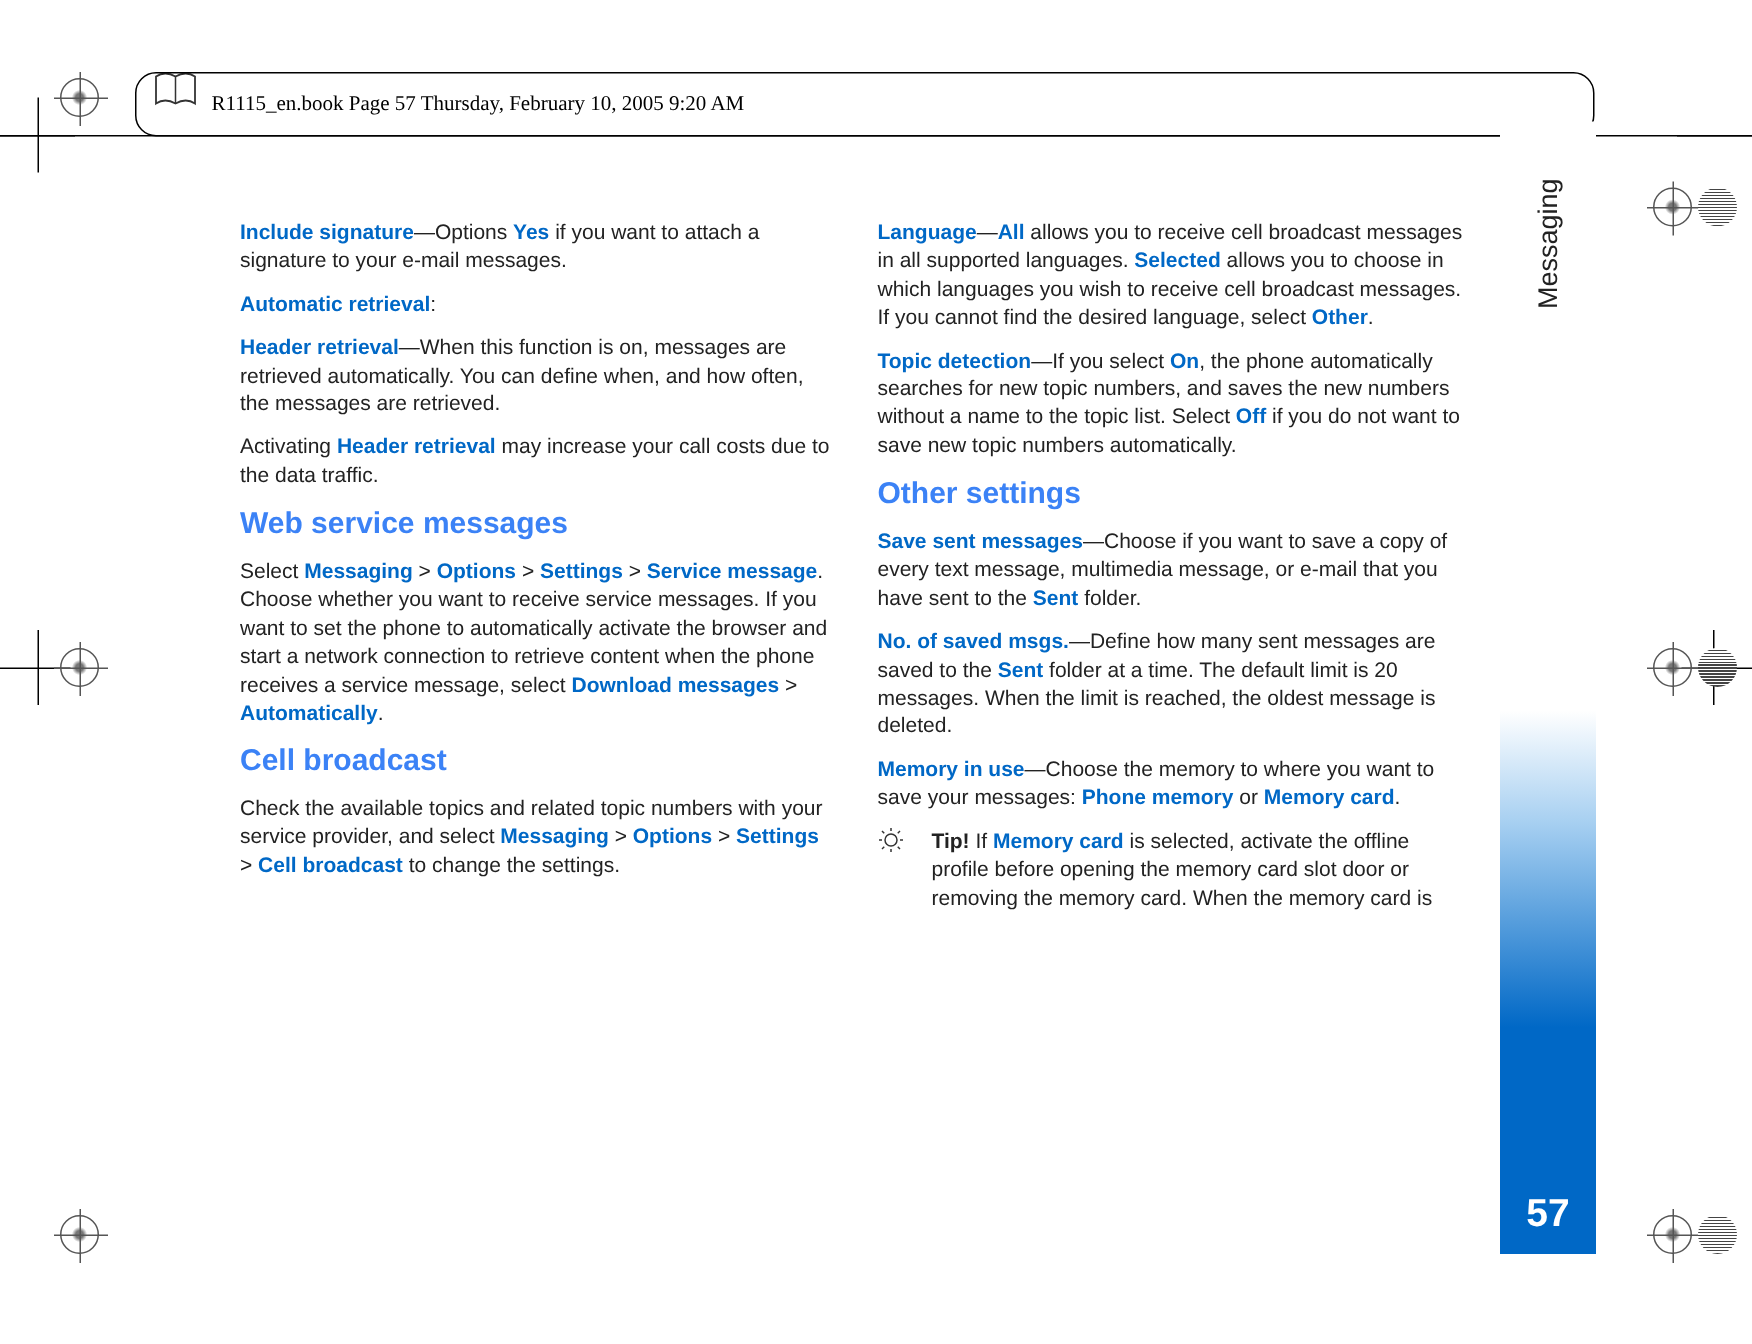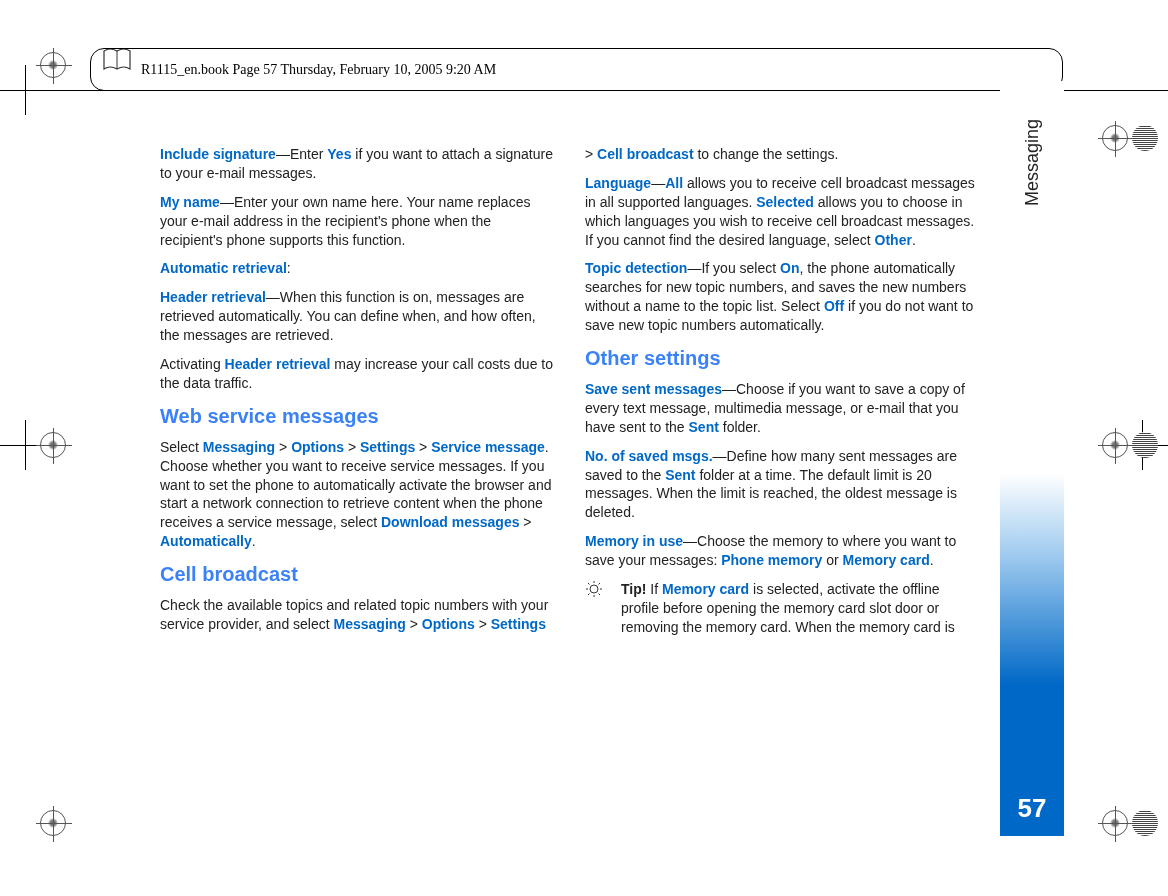--- a/index.html
+++ b/index.html
@@ -193,22 +193,21 @@
     <span>R1115_en.book  Page 57  Thursday, February 10, 2005  9:20 AM</span>
   </div>
   <div class="hrule"></div>
 
   <div class="sidebar">
     <div class="sidebar-label">Messaging</div>
     <div class="page-number">57</div>
   </div>
 
   <div class="content">
-    <p><span class="bold-term">Include signature</span><span>—Enter </span><span class="bold-term">Yes</span><span> if you want to attach a signature to your e-mail messages.</span></p>
-    <p><span class="bold-term">My name</span><span>—Enter your own name here. Your name replaces your e-mail address in the recipient's phone when the recipient's phone supports this function.</span></p>
+    <p><span class="bold-term">Include signature</span><span>—Options </span><span class="bold-term">Yes</span><span> if you want to attach a signature to your e-mail messages.</span></p>
     <p><span class="bold-term">Automatic retrieval</span><span>:</span></p>
     <p><span class="bold-term">Header retrieval</span><span>—When this function is on, messages are retrieved automatically. You can define when, and how often, the messages are retrieved.</span></p>
     <p><span>Activating </span><span class="bold-term">Header retrieval</span><span> may increase your call costs due to the data traffic.</span></p>
     <h2>Web service messages</h2>
     <p><span>Select </span><span class="bold-term">Messaging</span><span> &gt; </span><span class="bold-term">Options</span><span> &gt; </span><span class="bold-term">Settings</span><span> &gt; </span><span class="bold-term">Service message</span><span>. Choose whether you want to receive service messages. If you want to set the phone to automatically activate the browser and start a network connection to retrieve content when the phone receives a service message, select </span><span class="bold-term">Download messages</span><span> &gt; </span><span class="bold-term">Automatically</span><span>.</span></p>
     <h2>Cell broadcast</h2>
     <p><span>Check the available topics and related topic numbers with your service provider, and select </span><span class="bold-term">Messaging</span><span> &gt; </span><span class="bold-term">Options</span><span> &gt; </span><span class="bold-term">Settings</span><span> &gt; </span><span class="bold-term">Cell broadcast</span><span> to change the settings.</span></p>
 
     <p><span class="bold-term">Language</span><span>—</span><span class="bold-term">All</span><span> allows you to receive cell broadcast messages in all supported languages. </span><span class="bold-term">Selected</span><span> allows you to choose in which languages you wish to receive cell broadcast messages. If you cannot find the desired language, select </span><span class="bold-term">Other</span><span>.</span></p>
     <p><span class="bold-term">Topic detection</span><span>—If you select </span><span class="bold-term">On</span><span>, the phone automatically searches for new topic numbers, and saves the new numbers without a name to the topic list. Select </span><span class="bold-term">Off</span><span> if you do not want to save new topic numbers automatically.</span></p>

